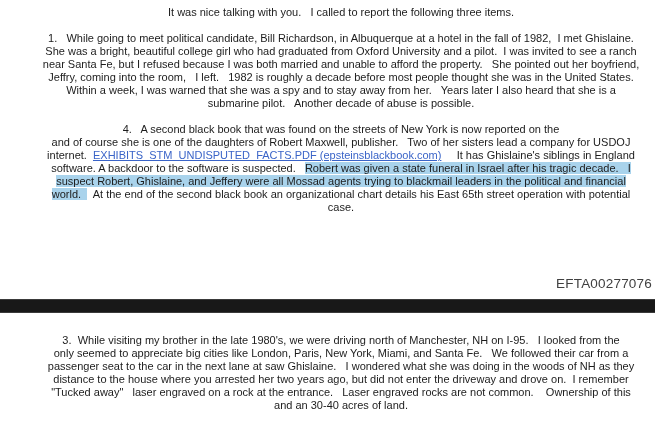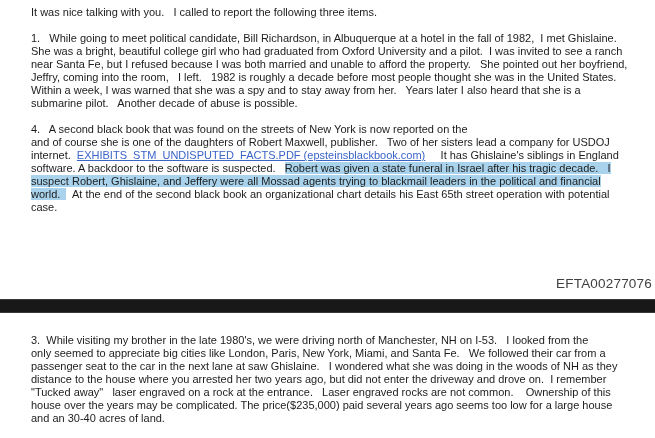--- a/index.html
+++ b/index.html
@@ -24,20 +24,21 @@
     line-height: 13px;
     color: #1c1c1c;
   }
   .letter-top { top: 6px; }
   .letter-bottom { top: 334px; }
   .par { margin: 0 0 13px 0; }
   .par:last-child { margin-bottom: 0; }
   .line {
     white-space: pre;
     height: 13px;
+    text-align: center;
   }
   a.doc-link {
     color: #3a64c8;
     text-decoration: underline;
     cursor: pointer;
   }
   .hl {
     background: #a9d3ec;
   }
   .id-row {
@@ -90,23 +91,22 @@
     </div>
 
   <div class="id-row">
     <span>EFTA00277076</span>
   </div>
 
   <div class="redaction-bar"></div>
 
   <div class="letter letter-bottom" id="below-redaction">
       <div class="par">
-        <div class="line"><span>3.  While visiting my brother in the late 1980's, we were driving north of Manchester, NH on I-53.   I looked from the</span></div>
+        <div class="line"><span>3.  While visiting my brother in the late 1980's, we were driving north of Manchester, NH on I-95.   I looked from the</span></div>
         <div class="line"><span>only seemed to appreciate big cities like London, Paris, New York, Miami, and Santa Fe.   We followed their car from a</span></div>
         <div class="line"><span>passenger seat to the car in the next lane at saw Ghislaine.   I wondered what she was doing in the woods of NH as they</span></div>
         <div class="line"><span>distance to the house where you arrested her two years ago, but did not enter the driveway and drove on.  I remember</span></div>
         <div class="line"><span>"Tucked away"   laser engraved on a rock at the entrance.   Laser engraved rocks are not common.    Ownership of this</span></div>
-        <div class="line"><span>house over the years may be complicated. The price($235,000) paid several years ago seems too low for a large house</span></div>
         <div class="line"><span>and an 30-40 acres of land.</span></div>
       </div>
     </div>
 
 </div>
 
 </body></html>

